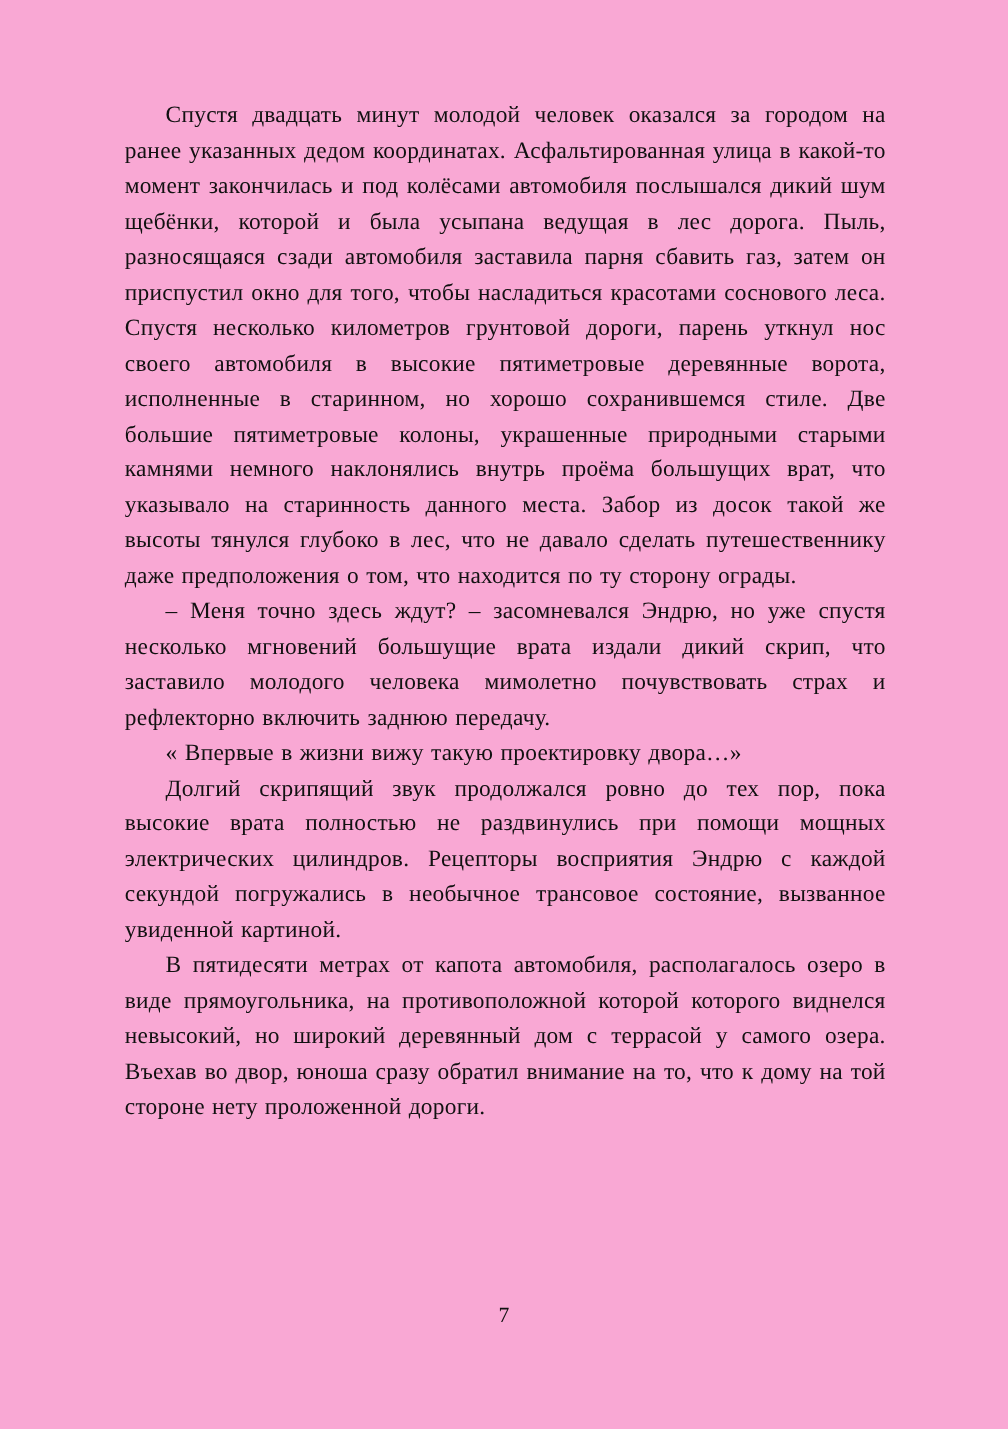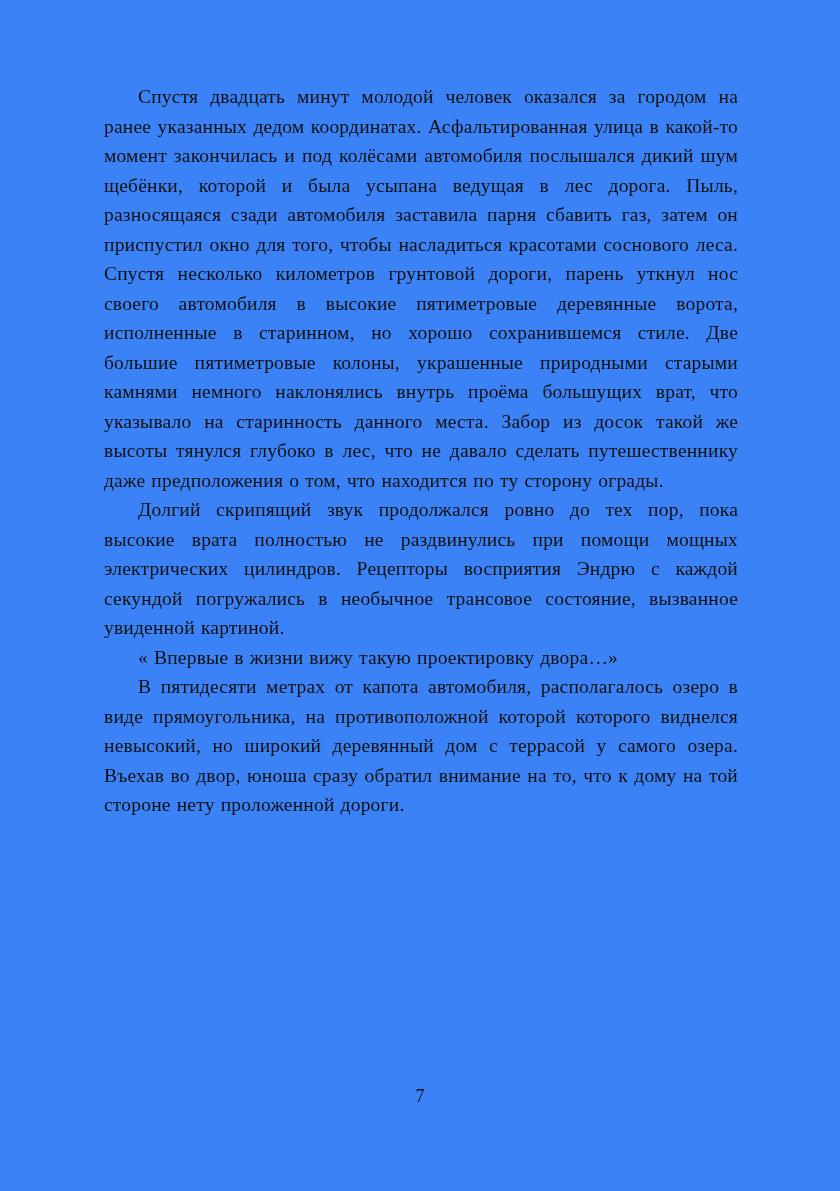--- a/index.html
+++ b/index.html
@@ -13,21 +13,21 @@
     position: relative;
     font-family: "Liberation Serif", "DejaVu Serif", serif;
     color: #111111;
   }
   .page {
     position: absolute;
     top: 0;
     left: 0;
     width: 840px;
     height: 1191px;
-    background: #3b82f6;
+    background: #f9a8d4;
   }
   .text-block {
     position: absolute;
     top: 82px;
     left: 104px;
     width: 634px;
   }
   .text-block p {
     margin: 0;
     font-size: 19.5px;
@@ -46,18 +46,19 @@
     font-size: 18px;
     color: #111111;
   }
 </style>
 </head>
 <body>
 
 <div class="page">
   <div class="text-block">
       <p>Спустя двадцать минут молодой человек оказался за городом на ранее указанных дедом координатах. Асфальтированная улица в какой-то момент закончилась и под колёсами автомобиля послышался дикий шум щебёнки, которой и была усыпана ведущая в лес дорога. Пыль, разносящаяся сзади автомобиля заставила парня сбавить газ, затем он приспустил окно для того, чтобы насладиться красотами соснового леса. Спустя несколько километров грунтовой дороги, парень уткнул нос своего автомобиля в высокие пятиметровые деревянные ворота, исполненные в старинном, но хорошо сохранившемся стиле. Две большие пятиметровые колоны, украшенные природными старыми камнями немного наклонялись внутрь проёма большущих врат, что указывало на старинность данного места. Забор из досок такой же высоты тянулся глубоко в лес, что не давало сделать путешественнику даже предположения о том, что находится по ту сторону ограды.</p>
+      <p>– Меня точно здесь ждут? – засомневался Эндрю, но уже спустя несколько мгновений большущие врата издали дикий скрип, что заставило молодого человека мимолетно почувствовать страх и рефлекторно включить заднюю передачу.</p>
+      <p>« Впервые в жизни вижу такую проектировку двора…»</p>
       <p>Долгий скрипящий звук продолжался ровно до тех пор, пока высокие врата полностью не раздвинулись при помощи мощных электрических цилиндров. Рецепторы восприятия Эндрю с каждой секундой погружались в необычное трансовое состояние, вызванное увиденной картиной.</p>
-      <p>« Впервые в жизни вижу такую проектировку двора…»</p>
       <p>В пятидесяти метрах от капота автомобиля, располагалось озеро в виде прямоугольника, на противоположной которой которого виднелся невысокий, но широкий деревянный дом с террасой у самого озера. Въехав во двор, юноша сразу обратил внимание на то, что к дому на той стороне нету проложенной дороги.</p>
     </div>
   <div class="page-number">7</div>
 </div>
 
 </body></html>

